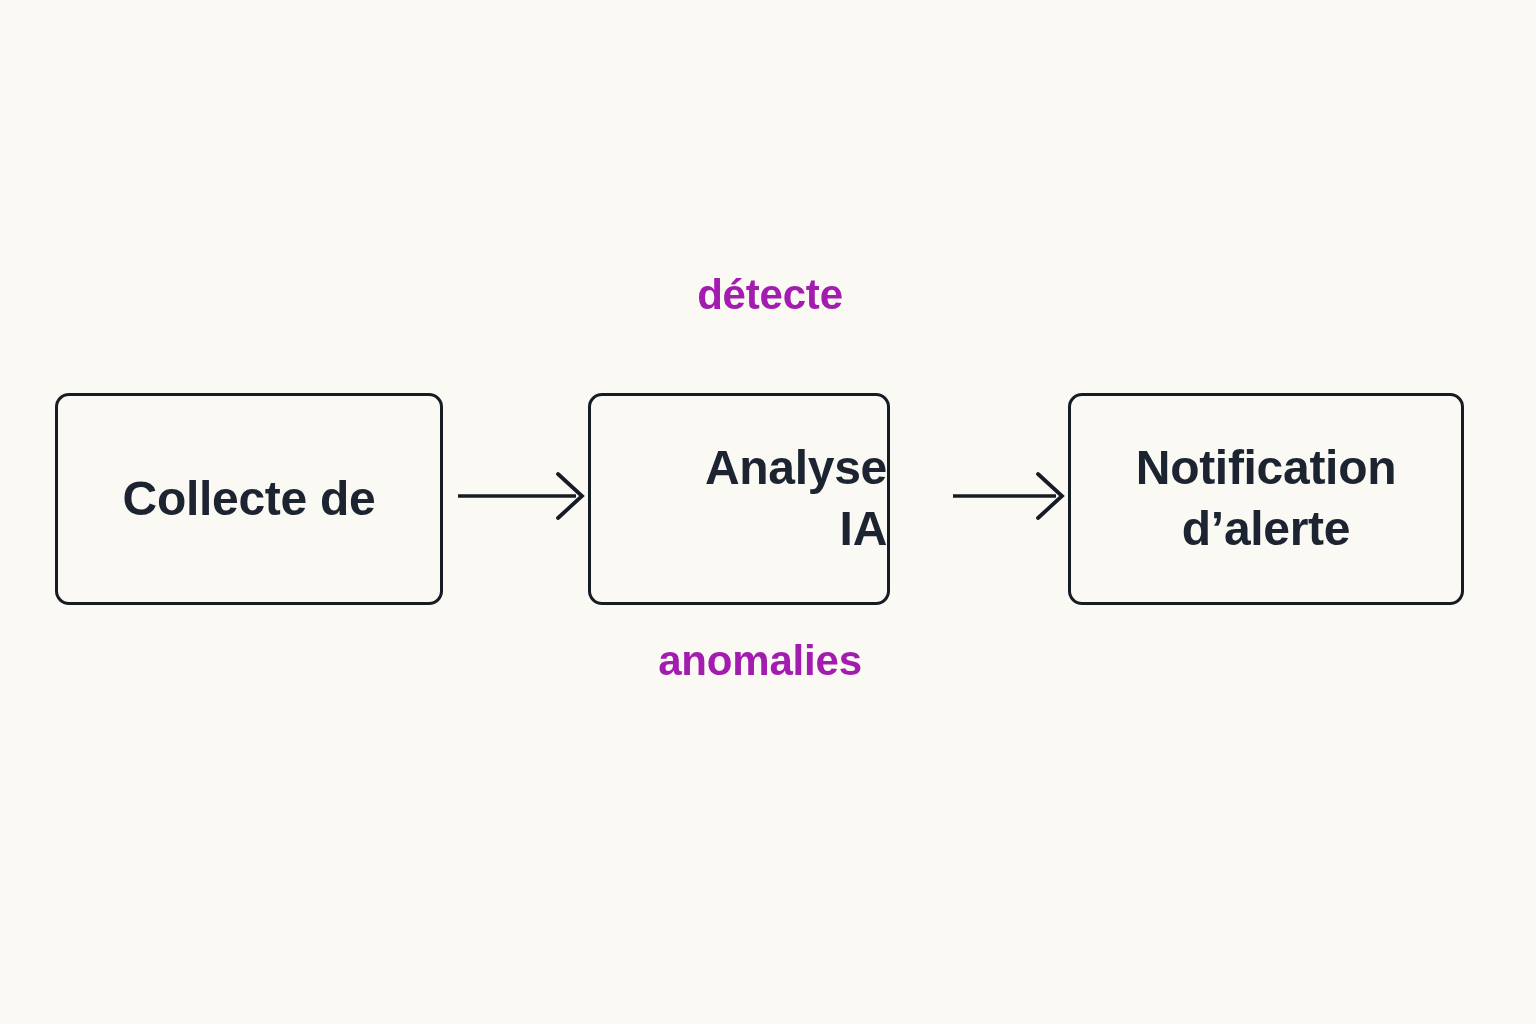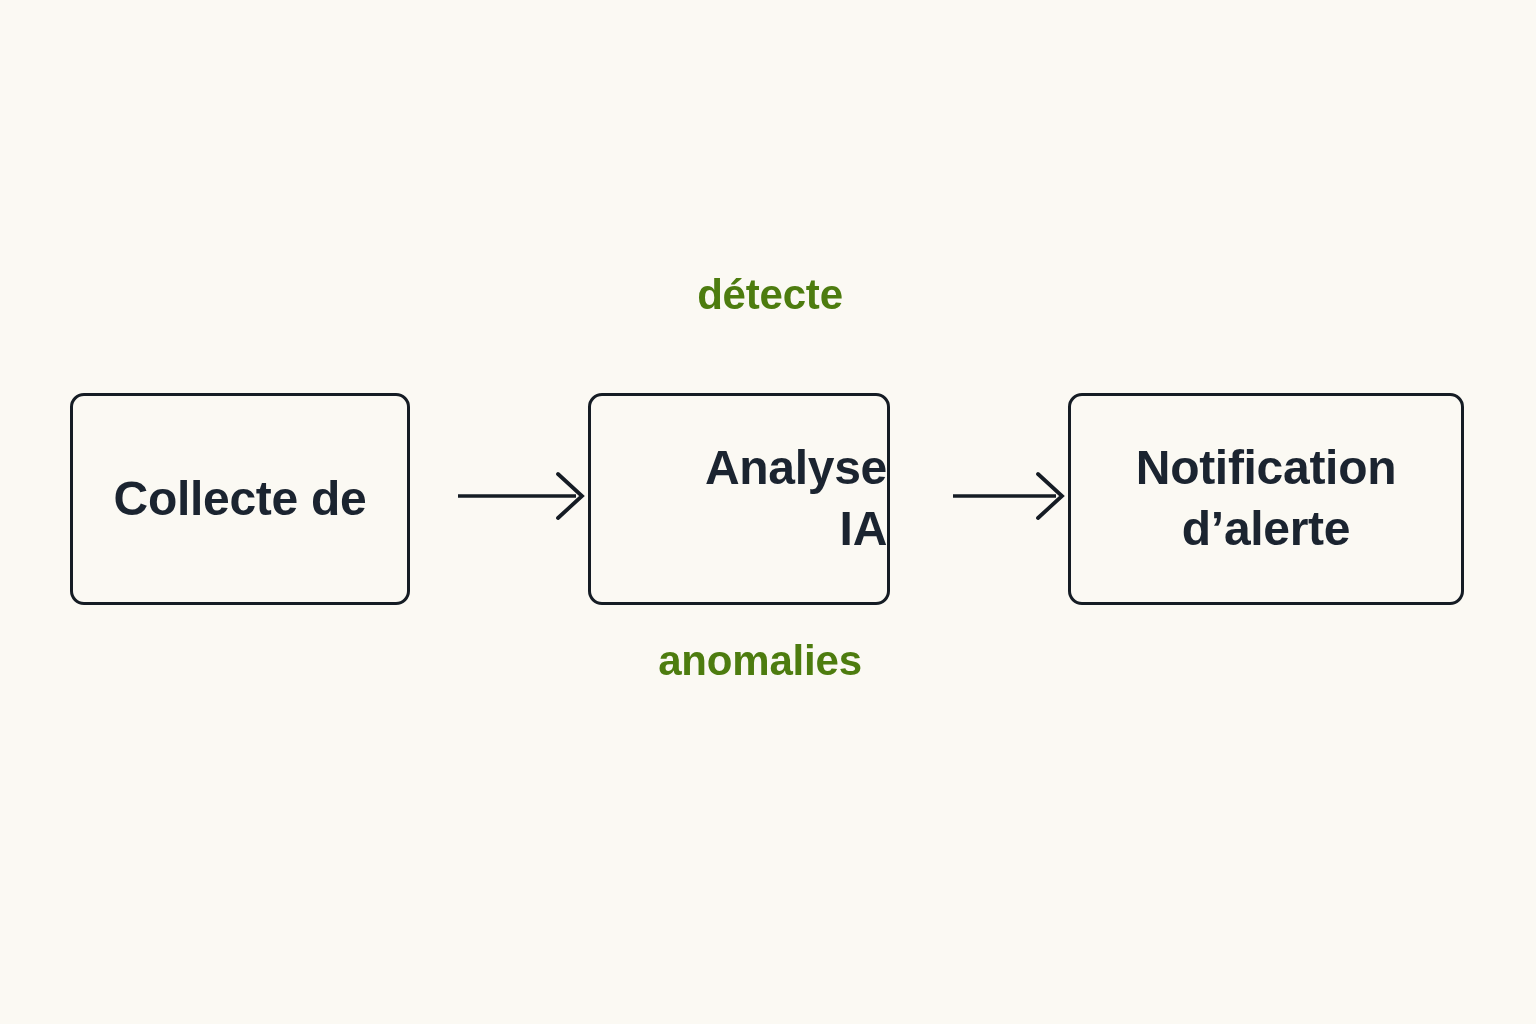--- a/index.html
+++ b/index.html
@@ -35,39 +35,39 @@
     justify-content: center;
     text-align: center;
     color: #1B2430;
     font-size: 48px;
     font-weight: 700;
     line-height: 1.27;
     letter-spacing: -0.3px;
     white-space: nowrap;
   }
 
-  #node-collecte { left: 70px;   top: 393px; width: 340px; height: 212px; gap: 24px; }
+  #node-collecte { left: 55px;   top: 393px; width: 388px; height: 212px; gap: 24px; }
   #node-analyse  { left: 588px;  top: 393px; width: 302px; height: 212px; align-items: flex-end; }
   #node-notification { left: 1068px; top: 393px; width: 396px; height: 212px; }
 
   .node-line { display: block; }
 
   
   .connector {
     position: absolute;
     height: 60px;
     overflow: visible;
   }
   #connector-1 { left: 458px; top: 466px; width: 132px; }
   #connector-2 { left: 953px; top: 466px; width: 117px; }
 
   
   .edge-label {
     position: absolute;
-    color: #4d7c0f;
+    color: #a21caf;
     font-size: 42px;
     font-weight: 700;
     line-height: 1.3;
     letter-spacing: -0.2px;
     text-align: center;
     white-space: nowrap;
   }
   #edge-label-top    { left: 470px; top: 268px; width: 600px; }
   #edge-label-bottom { left: 460px; top: 634px; width: 600px; }
 

